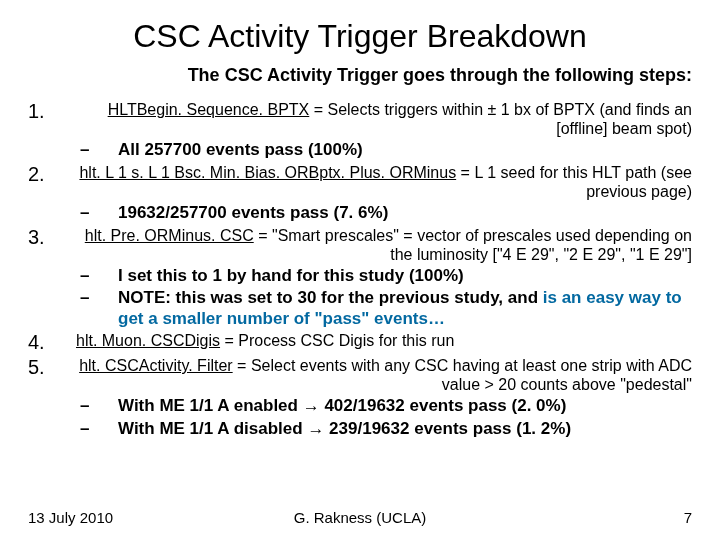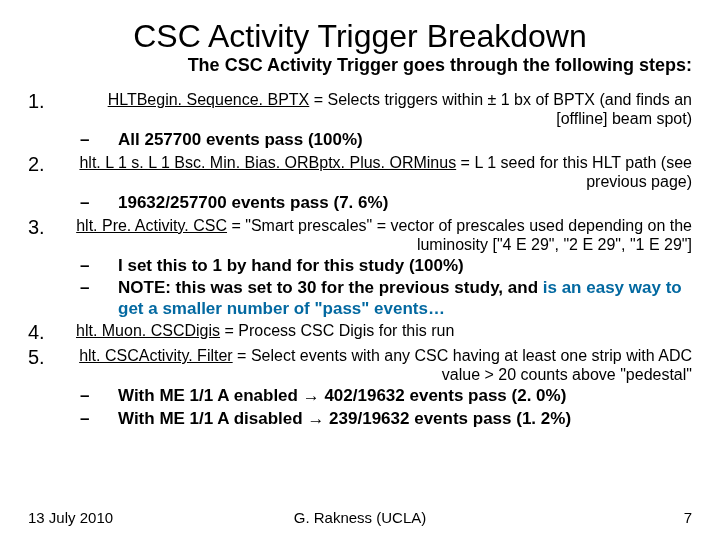--- a/index.html
+++ b/index.html
@@ -9,20 +9,21 @@
     font-family: Arial, Helvetica, sans-serif;
     background: #fff;
     color: #000;
     position: relative;
     padding: 18px 28px 0 28px;
   }
   .title {
     font-size: 32px;
     font-weight: 400;
     text-align: center;
+    margin-bottom: 10px;
   }
   .subtitle {
     font-size: 18px;
     font-weight: bold;
     text-align: right;
     margin-bottom: 14px;
   }
   .item {
     display: flex;
     margin-bottom: 2px;
@@ -93,21 +94,21 @@
   </div>
 </div>
 <div class="sub">
   <div class="dash">–</div>
   <div class="subbody">19632/257700 events pass (7. 6%)</div>
 </div>
 
 <div class="item">
   <div class="num">3.</div>
   <div class="body">
-    <u>hlt. Pre. Activity. CSC</u><span> = "Smart prescales" = vector of prescales used depending on the luminosity ["4 E 29", "2 E 29", "1 E 29"]</span>
+    <u>hlt. Pre. ORMinus. CSC</u><span> = "Smart prescales" = vector of prescales used depending on the luminosity ["4 E 29", "2 E 29", "1 E 29"]</span>
   </div>
 </div>
 <div class="sub">
   <div class="dash">–</div>
   <div class="subbody">I set this to 1 by hand for this study (100%)</div>
 </div>
 <div class="sub">
   <div class="dash">–</div>
   <div class="subbody">
     <span>NOTE:  this was set to 30 for the previous study, and </span><span class="red">is an easy way to get a smaller number of "pass" events…</span>

